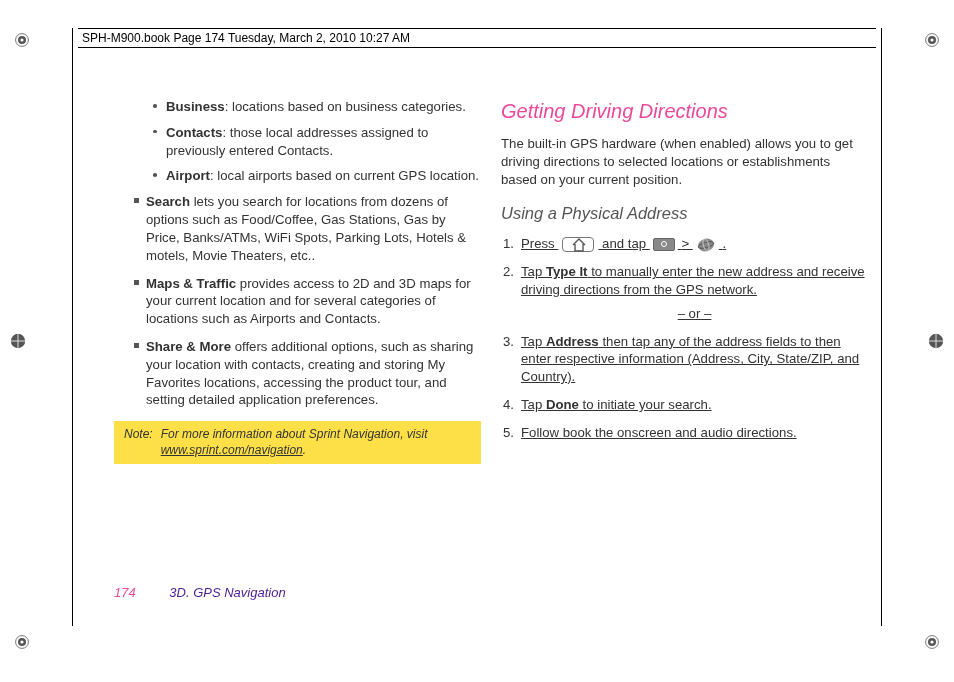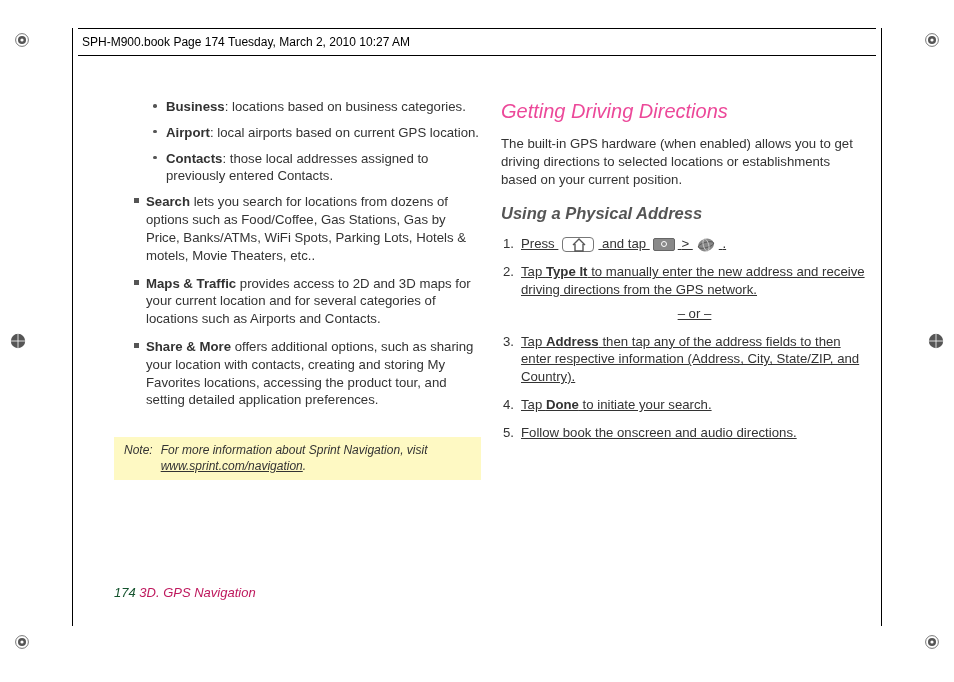--- a/index.html
+++ b/index.html
@@ -23,21 +23,21 @@
     .crop-bl { bottom: 32px; left: 14px; }
     .crop-br { bottom: 32px; right: 14px; }
     .crop-ml { top: 50%; left: 10px; transform: translateY(-50%); }
     .crop-mr { top: 50%; right: 10px; transform: translateY(-50%); }
 
     .header-line {
       position: absolute;
       top: 28px;
       left: 78px;
       right: 78px;
-      height: 28px;
+      height: 20px;
       border: 1px solid #000;
       border-width: 1px 0;
       display: flex;
       align-items: center;
       padding: 0 4px;
       font-size: 12px;
     }
 
     .side-line {
       position: absolute;
@@ -81,42 +81,42 @@
       position: absolute;
       left: -12px;
       top: 5px;
       width: 5px;
       height: 5px;
       background: #555;
     }
     .strong { font-weight: bold; }
 
     .note-box {
-      margin-top: 28px;
-      background: #fef9c3;
+      margin-top: 12px;
+      background: #fde047;
       padding: 6px 10px 6px 10px;
       font-size: 12px;
       font-style: italic;
       display: flex;
       gap: 8px;
       line-height: 1.3;
     }
     .note-box .label { font-style: italic; }
 
     .h2 {
       font-size: 20px;
       font-weight: normal;
       font-style: italic;
       color: #ec4899;
       margin-bottom: 10px;
     }
     .intro { margin-bottom: 14px; }
     .h3 {
       font-size: 16.5px;
-      font-weight: bold;
+      font-weight: normal;
       font-style: italic;
       color: #555;
       margin-bottom: 10px;
     }
 
     .num-list { list-style: none; padding-left: 20px; counter-reset: step; }
     .num-list > li { position: relative; margin-bottom: 10px; counter-increment: step; text-decoration: underline; }
     .num-list > li::before {
       content: counter(step) ".";
       position: absolute;
@@ -162,22 +162,22 @@
       border-radius:50%;
     }
     .globe-icon svg { vertical-align: middle; }
 
     .footer {
       position: absolute;
       bottom: 82px;
       left: 114px;
       font-size: 13px;
     }
-    .footer .pg { font-style: italic; color:#14532d; }
-    .footer .sec { font-style: italic; color:#be185d; }
+    .footer .pg { font-style: italic; margin-right: 30px; color:#ec4899; }
+    .footer .sec { font-style: italic; color:#4c1d95; }
 
     u { text-decoration: underline; }
   </style>
 </head>
 <body>
 
 <div class="crop-mark crop-tl"><svg viewBox="0 0 20 20">
       <circle cx="10" cy="10" r="8" fill="none" stroke="#555"></circle>
       <circle cx="10" cy="10" r="5" fill="#555"></circle>
       <circle cx="10" cy="10" r="2" fill="#fff"></circle>
@@ -213,22 +213,22 @@
 
 <div class="header-line">
   <span>SPH-M900.book  Page 174  Tuesday, March 2, 2010  10:27 AM</span>
 </div>
 
 <div class="page-content">
 
   <div class="col">
     <ul class="dot-list">
       <li><span class="strong">Business</span><span>: locations based on business categories.</span></li>
+      <li><span class="strong">Contacts</span><span>: those local addresses assigned to previously entered Contacts.</span></li>
       <li><span class="strong">Airport</span><span>: local airports based on current GPS location.</span></li>
-      <li><span class="strong">Contacts</span><span>: those local addresses assigned to previously entered Contacts.</span></li>
     </ul>
     <ul class="sq-list" style="margin-top:4px">
       <li><span class="strong">Search</span><span> lets you search for locations from dozens of options such as Food/Coffee, Gas Stations, Gas by Price, Banks/ATMs, WiFi Spots, Parking Lots, Hotels &amp; motels, Movie Theaters, etc..</span></li>
       <li><span class="strong">Maps &amp; Traffic</span><span> provides access to 2D and 3D maps for your current location and for several categories of locations such as Airports and Contacts.</span></li>
       <li><span class="strong">Share &amp; More</span><span> offers additional options, such as sharing your location with contacts, creating and storing My Favorites locations, accessing the product tour, and setting detailed application preferences.</span></li>
     </ul>
     <div class="note-box">
       <span class="label">Note:</span>
       <span>
         <span>For more information about Sprint Navigation, visit </span><u>www.sprint.com/navigation</u>.

